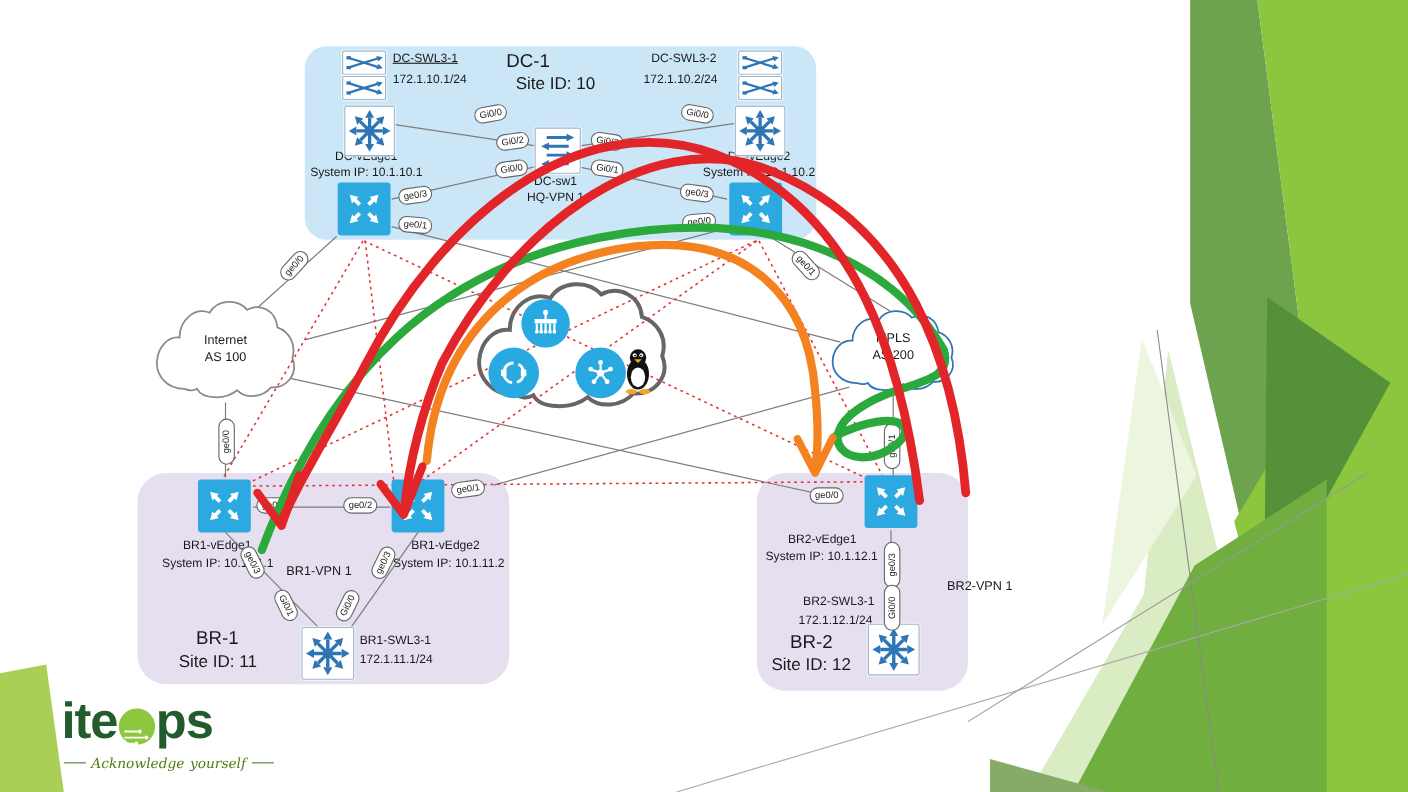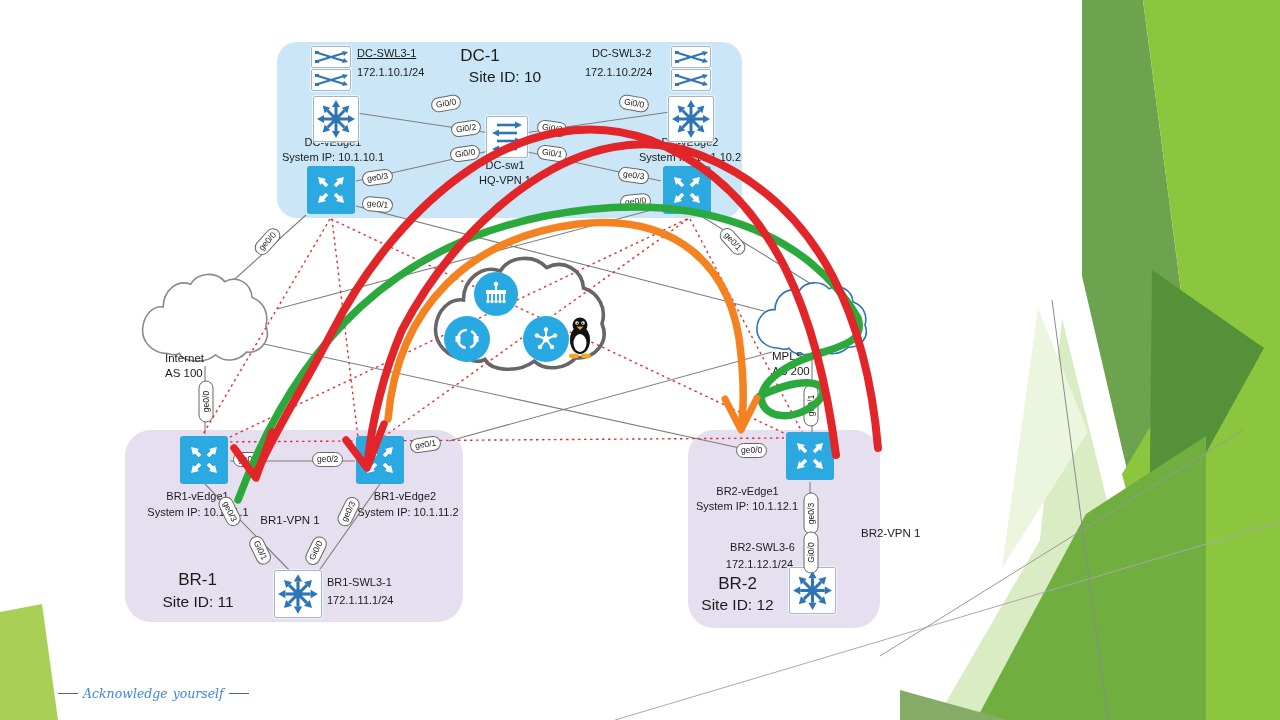--- a/index.html
+++ b/index.html
@@ -16,29 +16,29 @@
   .title{font-size:17px;line-height:19px;}
   .site{font-size:15.5px;line-height:17px;}
   .port{position:absolute;font-size:8.5px;line-height:12px;height:13px;padding:0 4px;
         background:#fff;border:1px solid #666;border-radius:8px;color:#222;
         white-space:nowrap;text-align:center;z-index:5;}
   .vedge{position:absolute;width:48px;height:48px;background:#2BA9E0;border-radius:3px;z-index:4;}
   .whitebox{position:absolute;background:#fff;border:1px solid #9fb6cc;border-radius:2px;
             box-shadow:0 0 0 1px rgba(255,255,255,.6);z-index:4;}
   .ctrl-circle{position:absolute;border-radius:50%;background:#29a9e1;display:flex;
                align-items:center;justify-content:center;z-index:4;}
-  .cloud-text{position:absolute;font-size:11.5px;line-height:15px;z-index:4;margin-top:48px;}
+  .cloud-text{position:absolute;text-align:center;font-size:11.5px;line-height:15px;z-index:4;}
   
   #brand{position:absolute;left:56px;top:628px;font-size:46px;font-weight:bold;
          letter-spacing:-1px;color:#235b2d;z-index:3;display:flex;align-items:center;}
   #brand .oball{display:inline-block;width:33px;height:33px;border-radius:50%;
                 background:#8dc63f;margin:10px 1px 0 1px;}
   #tagline{position:absolute;left:58px;top:686px;width:180px;display:flex;align-items:center;
            gap:5px;font-family:"DejaVu Serif",serif;font-style:italic;font-size:12.5px;
-           color:#3b82f6;z-index:4;}
+           color:#4d7c0f;z-index:4;}
   .dash{height:1px;background:#47793b;flex:0 0 20px;}
 </style>
 </head>
 <body>
 
 <div id="canvas">
 
   <svg class="layer" style="z-index:0;">
     <polygon points="1062,318 1160,716 938,716 1040,540" fill="#d9ecc3"></polygon>
     <polygon points="1038,308 1088,432 1002,568" fill="#ecf5de"></polygon>
@@ -407,21 +407,21 @@
           <polygon points="11,37 13,29 19,35"></polygon>
         </g>
       </svg>
   </div>
   <div class="port" style="left:736px;top:443px;">ge0/0</div>
   <div class="port" style="left:790px;top:506px;width:32px;transform:rotate(-90deg);">ge0/3</div>
   <div class="port" style="left:790px;top:545px;width:32px;transform:rotate(-90deg);">Gi0/0</div>
   <div class="lbl" style="left:700px;top:485px;width:95px;">BR2-vEdge1</div>
   <div class="lbl" style="left:688px;top:500px;width:118px;">System IP: 10.1.12.1</div>
   <div class="lbl left" style="left:861px;top:527px;font-size:11.5px;">BR2-VPN 1</div>
-  <div class="lbl" style="left:715px;top:541px;width:95px;">BR2-SWL3-6</div>
+  <div class="lbl" style="left:715px;top:541px;width:95px;">BR2-SWL3-1</div>
   <div class="lbl" style="left:712px;top:558px;width:95px;">172.1.12.1/24</div>
   <div class="whitebox" style="left:789px;top:567px;width:45px;height:45px;">
     <svg width="45" height="45" viewBox="0 0 44 44">
         <g stroke="#2e75b6" stroke-width="3">
           <line x1="22" y1="22" x2="34" y2="22"></line>
           <line x1="22" y1="22" x2="10" y2="22"></line>
           <line x1="22" y1="22" x2="22" y2="10"></line>
           <line x1="22" y1="22" x2="22" y2="34"></line>
           <line x1="22" y1="22" x2="30.5" y2="13.5"></line>
           <line x1="22" y1="22" x2="13.5" y2="13.5"></line>
@@ -449,20 +449,36 @@
       <path stroke="#2ca93c" stroke-width="7.5" d="M238,500 C300,335 400,245 545,216 C700,186 810,235 858,318 C868,352 818,345 780,372 C740,400 772,428 806,410 C842,390 818,368 760,396"></path>
       <path stroke="#f58220" stroke-width="7.5" d="M388,419 C398,305 472,237 578,224 C676,213 734,266 741,355 C744,385 744,408 741,426"></path>
       <path stroke="#f58220" stroke-width="7" d="M725,399 L741,430 L757,398"></path>
       <path stroke="#e12528" stroke-width="8" d="M836,455 C820,330 780,190 650,140 C525,95 400,200 332,332 C302,390 272,436 258,470"></path>
       <path stroke="#e12528" stroke-width="7.5" d="M272,432 L256,478 L234,448"></path>
       <path stroke="#e12528" stroke-width="8" d="M878,448 C868,330 826,205 700,155 C585,110 462,215 402,330 C384,372 372,420 368,460"></path>
       <path stroke="#e12528" stroke-width="7.5" d="M384,424 L367,468 L346,440"></path>
     </g>
   </svg>
 
+  <div id="brand">
+    <span>ite</span>
+      <span class="oball"><svg width="33" height="33">
+          <g stroke="#fff" stroke-width="1.6">
+            <line x1="5" y1="11" x2="17" y2="11"></line>
+            <line x1="5" y1="16.5" x2="23" y2="16.5"></line>
+            <line x1="5" y1="22" x2="14" y2="22"></line>
+          </g>
+          <g fill="#fff">
+            <circle cx="19" cy="11" r="1.8"></circle>
+            <circle cx="25" cy="16.5" r="1.8"></circle>
+            <circle cx="16" cy="22" r="1.8"></circle>
+          </g>
+        </svg></span>
+      <span>ps</span>
+  </div>
   <div id="tagline">
     <span class="dash"></span>
     <span>Acknowledge</span>
     <span>yourself</span>
     <span class="dash"></span>
   </div>
 
 </div>
 
 </body></html>

